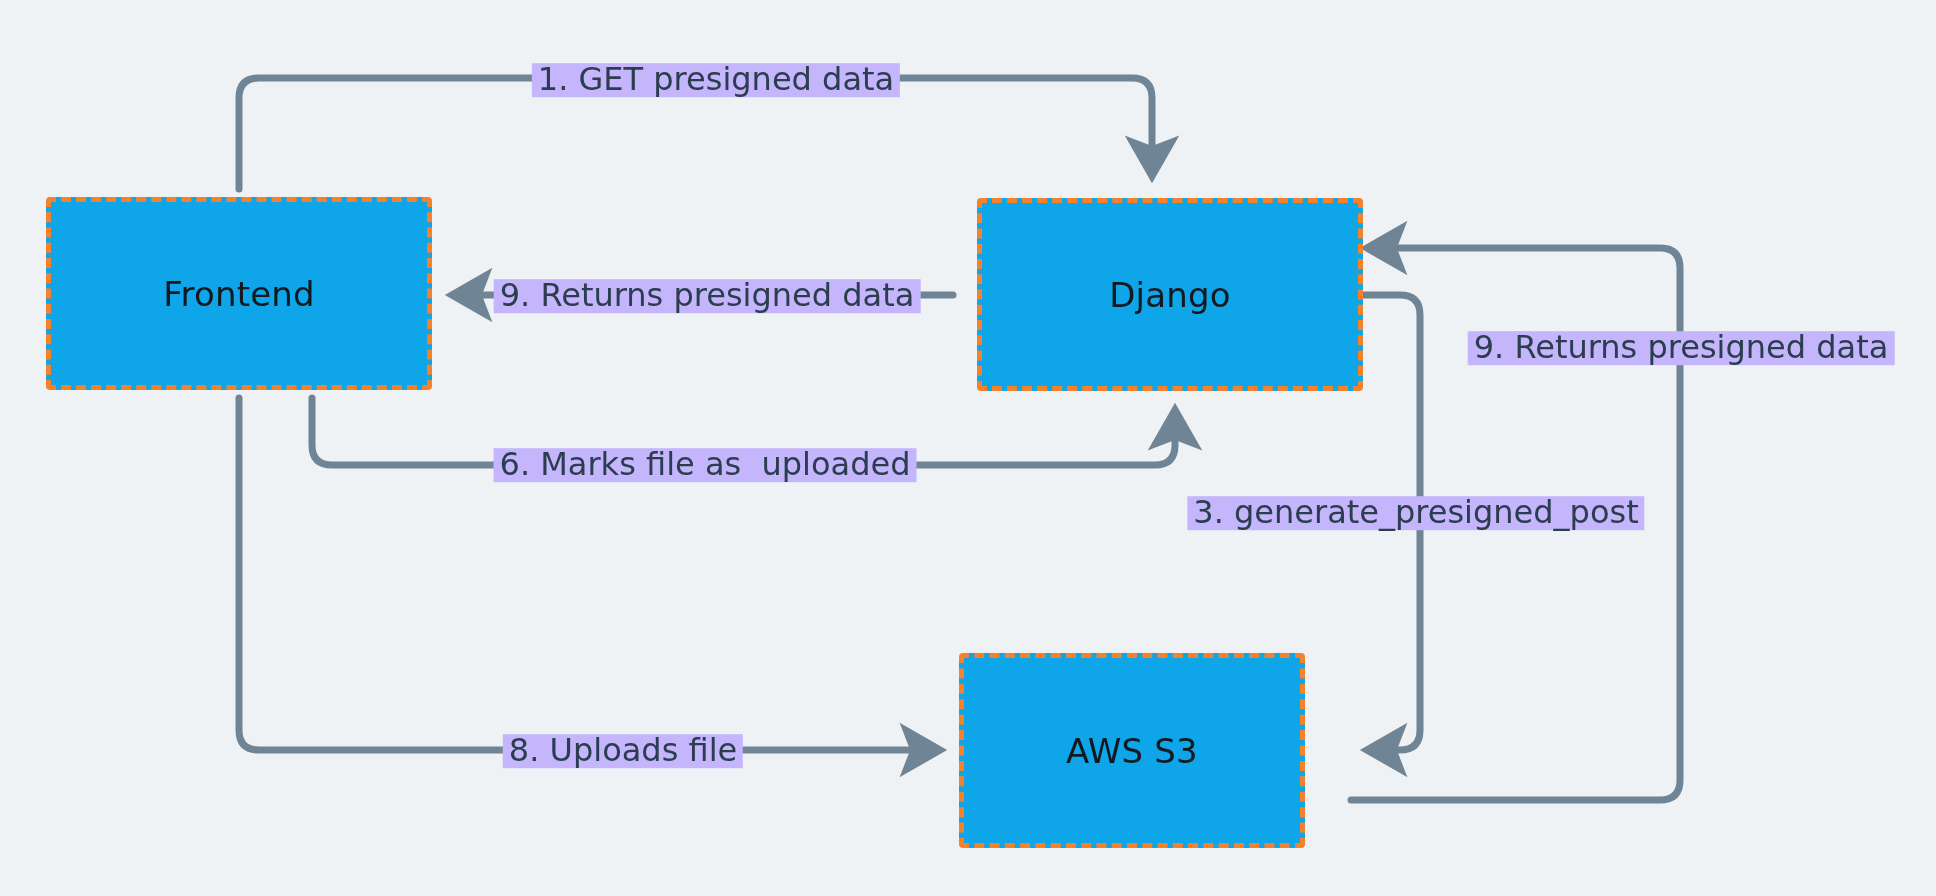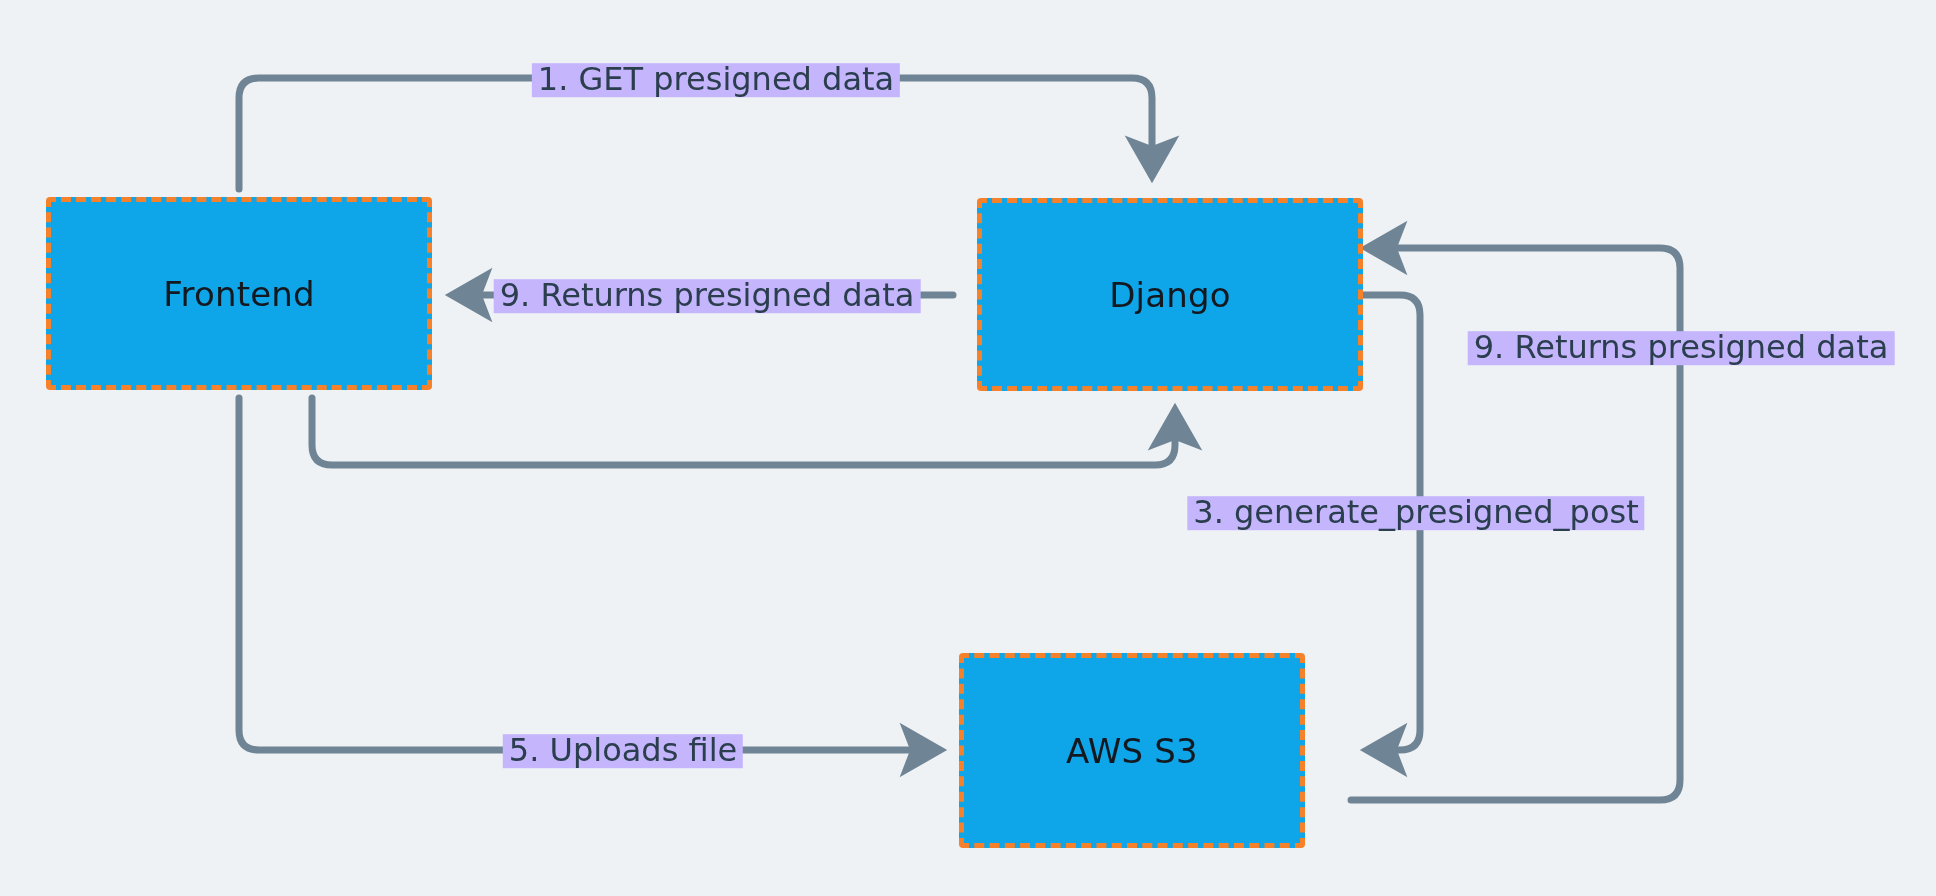--- a/index.html
+++ b/index.html
@@ -91,16 +91,17 @@
   </div>
 
   <div class="edge-label" style="left:716px; top:80px;">1. GET presigned data</div>
 
   <div class="edge-label" style="left:1416px; top:513px;">3. generate_presigned_post</div>
 
   <div class="edge-label" style="left:1681px; top:348px;">9. Returns presigned data</div>
 
   <div class="edge-label" style="left:707px; top:296px;">9. Returns presigned data</div>
 
-  <div class="edge-label" style="left:623px; top:751px;">5. Uploads file</div>
+  <div class="edge-label" style="left:623px; top:751px;">8. Uploads file</div>
 
+  <div class="edge-label" style="left:705px; top:465px;">6. Marks file as  uploaded</div>
 
 </div>
 
 </body></html>

